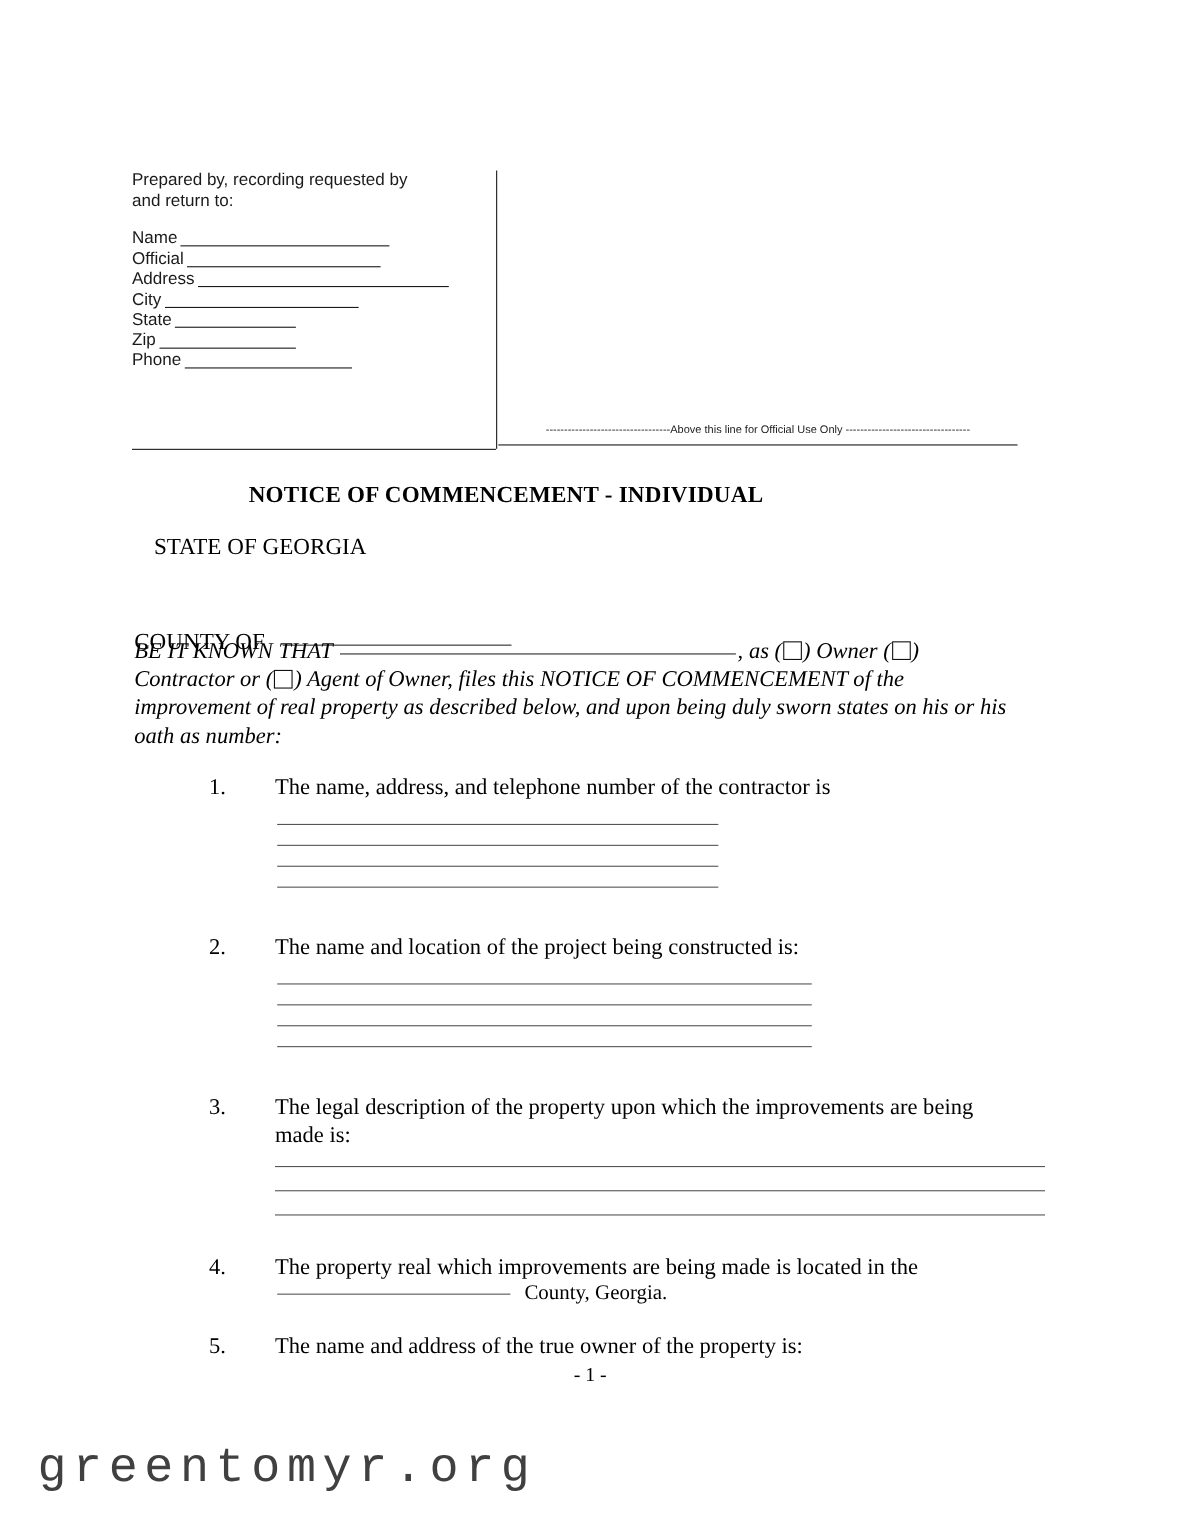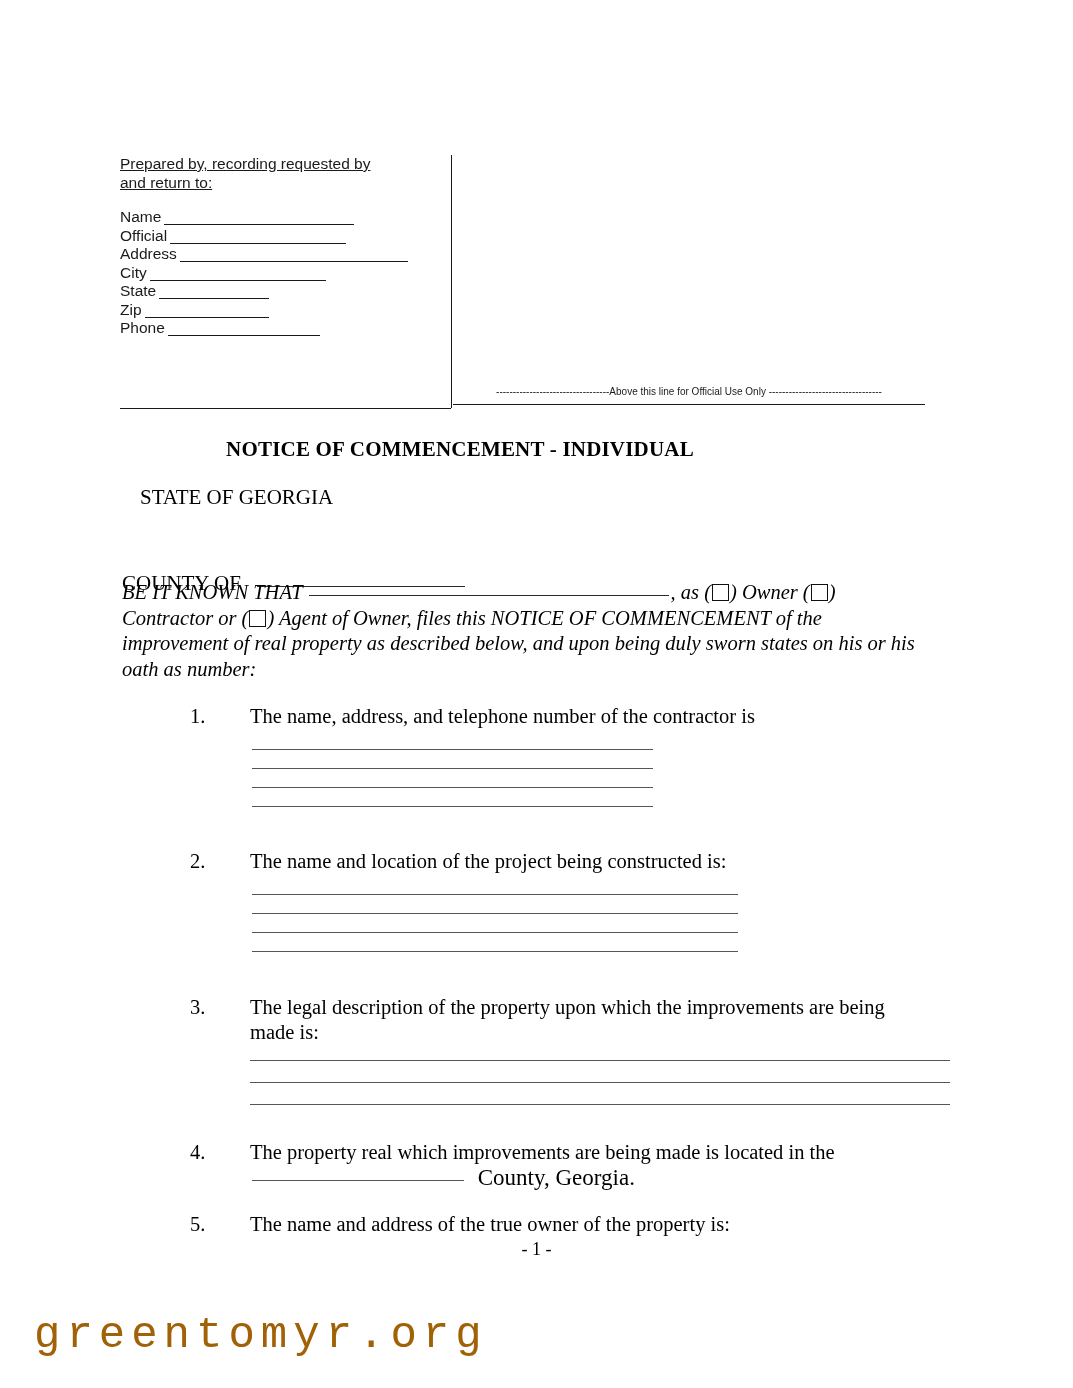--- a/index.html
+++ b/index.html
@@ -39,21 +39,20 @@
     width: 328px;
     height: 253px;
     font-family: "Liberation Sans", sans-serif;
     font-size: 15.5px;
     line-height: 18.5px;
     color: #1a1a1a;
   }
   .rec-left .intro {
     margin: 0 0 16px 0;
     white-space: pre-line;
-    text-decoration: underline;
   }
   .rec-field {
     display: block;
     white-space: nowrap;
     line-height: 18.5px;
   }
   .rec-field .lbl { }
   .rec-field .rule {
     display: inline-block;
     border-bottom: 1.3px solid #1a1a1a;
@@ -197,21 +196,21 @@
     font-size: 18px;
   }
 
   .watermark {
     position: absolute;
     left: 34px;
     top: 1310px;
     font-family: "Liberation Mono", monospace;
     font-size: 44px;
     letter-spacing: 6px;
-    color: #a16207;
+    color: #404040;
     white-space: nowrap;
   }
 </style>
 </head>
 <body>
 
 <div class="page">
 
   <div class="rec-box">
 
@@ -302,21 +301,21 @@
   <div class="blank-lines" style="left:250px; top:1060px; width:700px;">
     <div class="bl" style="margin-bottom:21px"></div>
     <div class="bl" style="margin-bottom:21px"></div>
     <div class="bl"></div>
   </div>
 
   <div class="item" style="left:190px; top:1140px; width:760px;">
     <span class="num">4.</span>
     <span class="txt">The property real which improvements are being made is located in the</span>
   </div>
-  <div style="position:absolute; left:252px; top:1165px; font-size:23px;">
+  <div style="position:absolute; left:252px; top:1165px; font-size:19px;">
     <span class="item4-rule"></span>
     <span style="margin-left:8px;">County, Georgia.</span>
   </div>
 
   <div class="item" style="left:190px; top:1212px; width:760px;">
     <span class="num">5.</span>
     <span class="txt">The name and address of the true owner of the property is:</span>
   </div>
 
   <div class="page-num">- 1 -</div>

